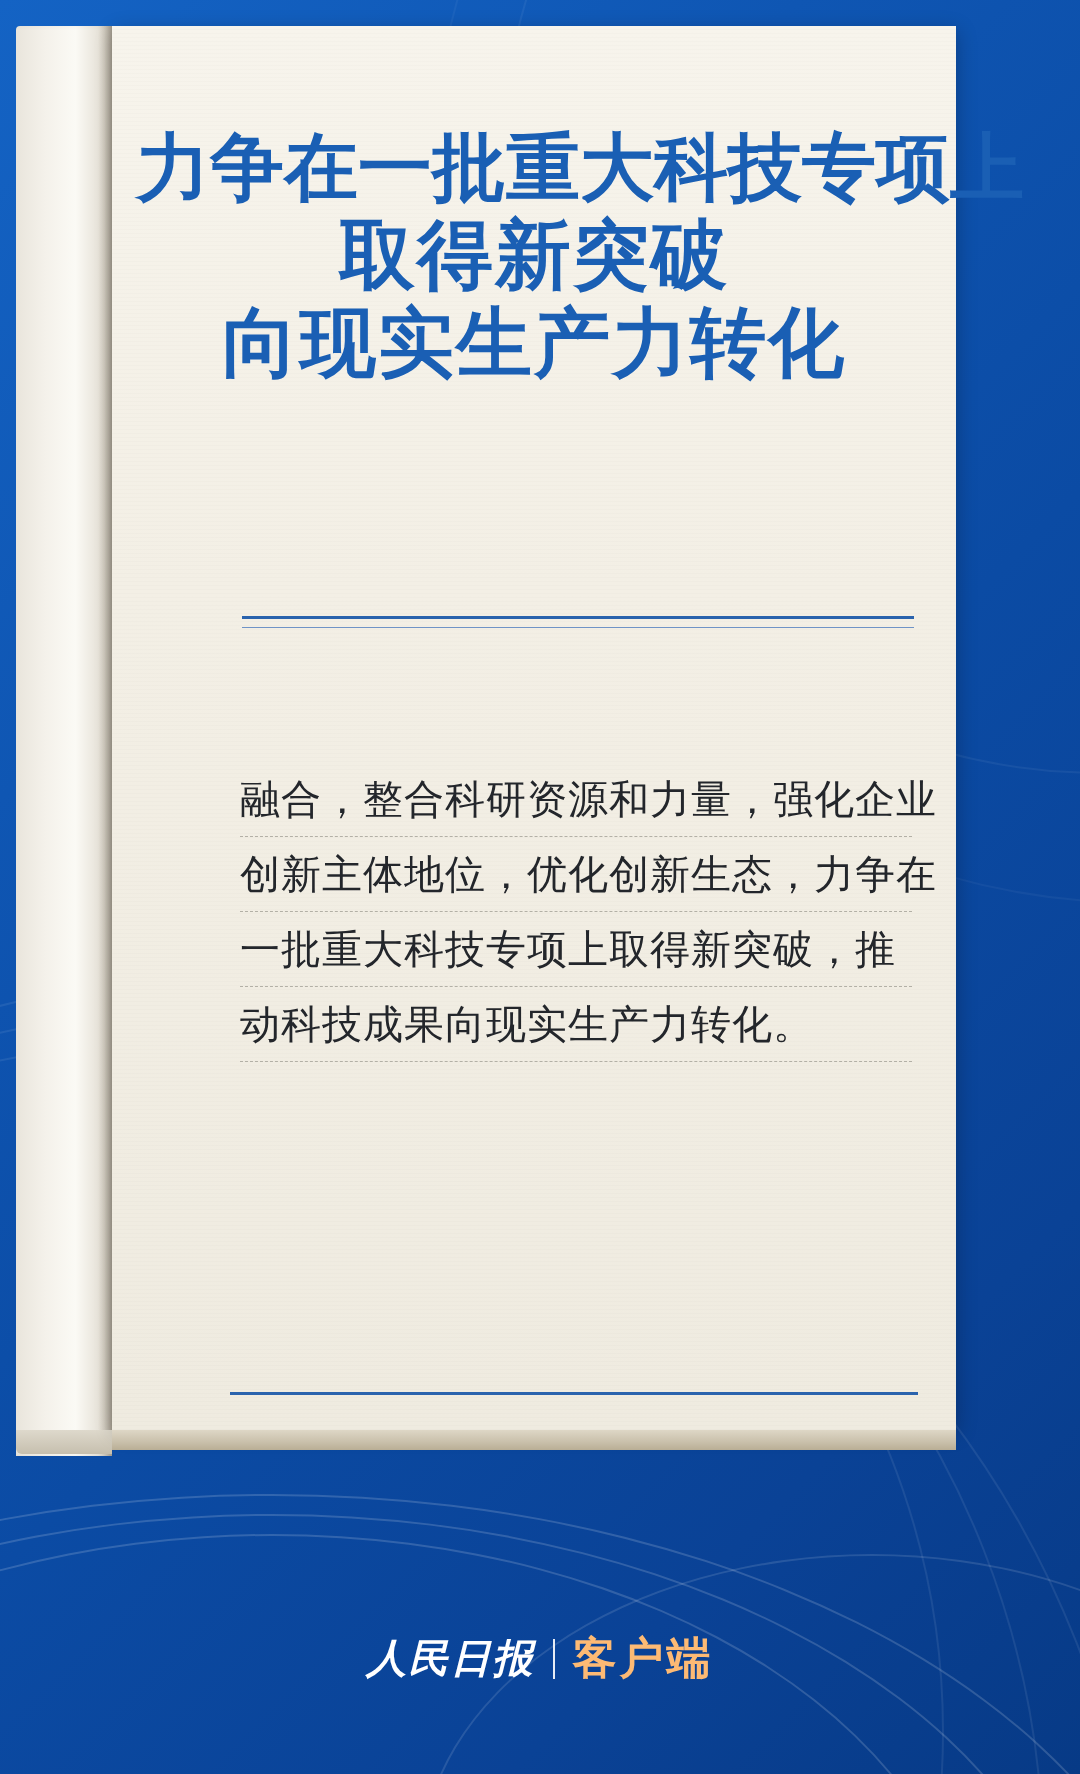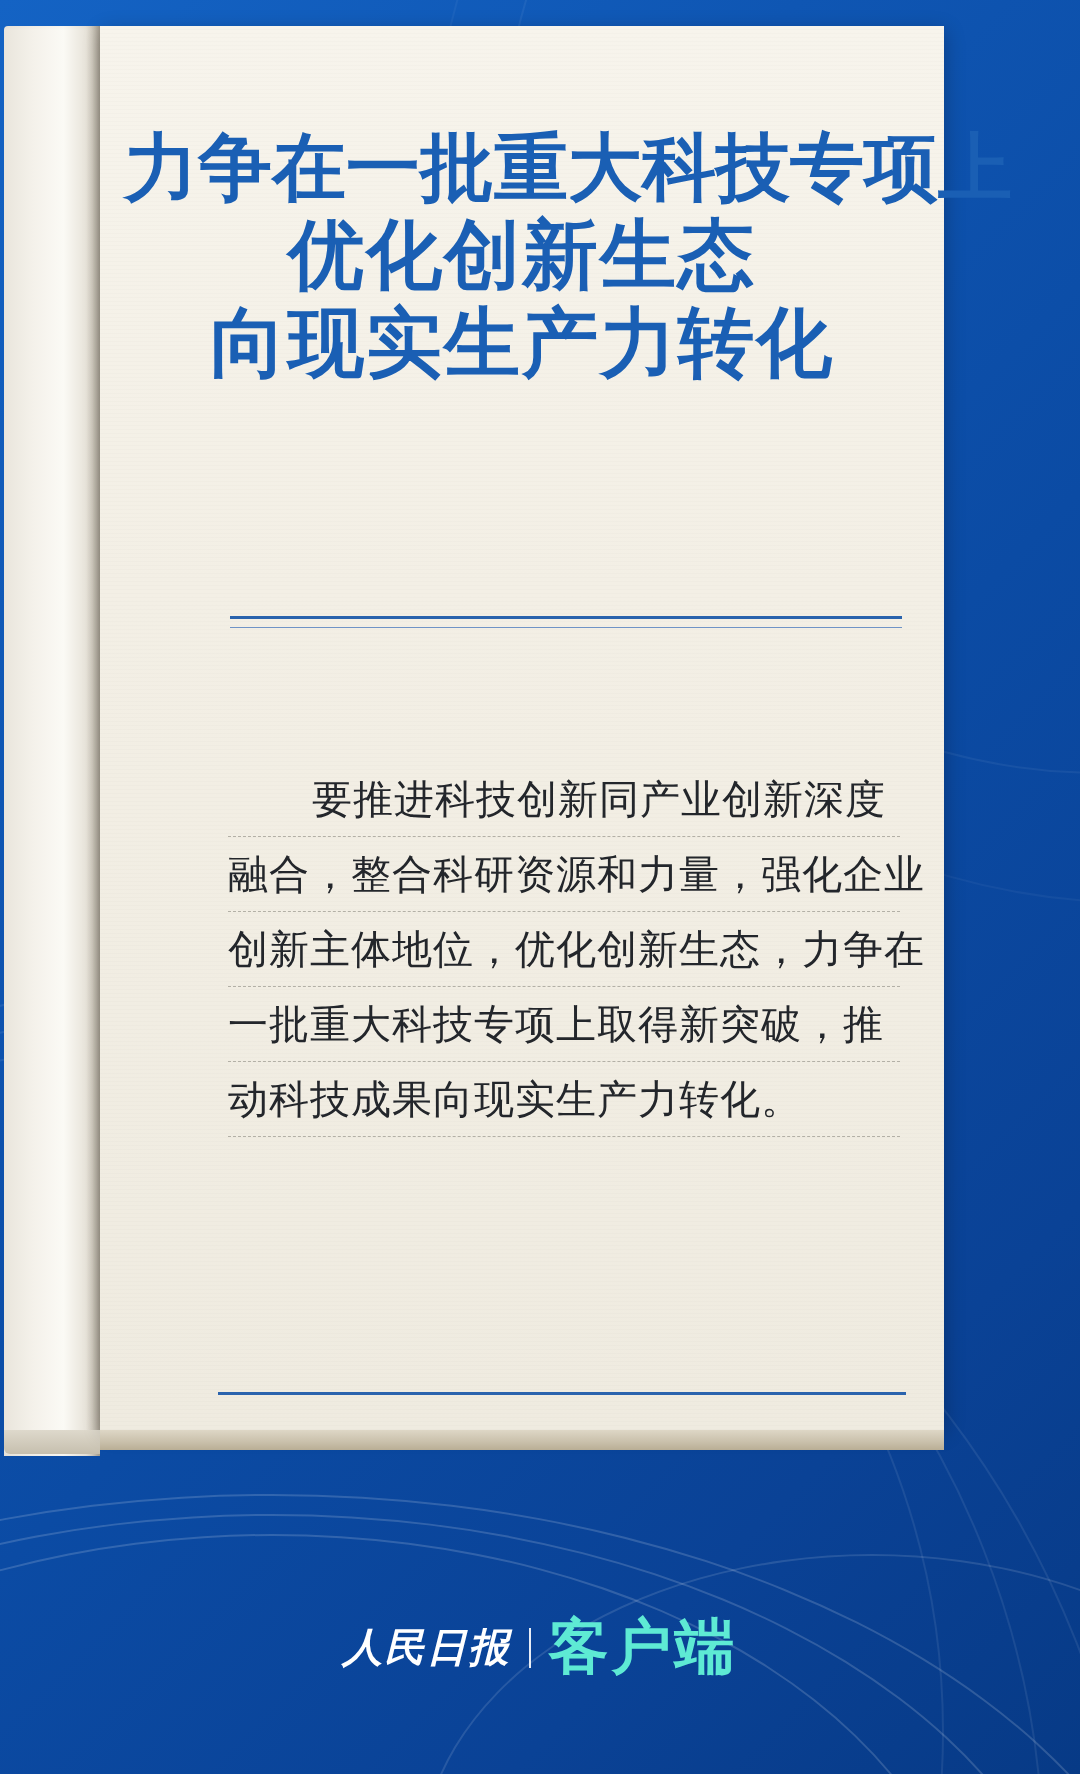--- a/index.html
+++ b/index.html
@@ -35,21 +35,21 @@
   }
   .arc.a1 { width: 1500px; height: 1500px; left: -560px; top: 980px; }
   .arc.a2 { width: 1700px; height: 1700px; left: -660px; top: 1010px; }
   .arc.a3 { width: 1900px; height: 1900px; left: -760px; top: 1040px; }
   .arc.a4 { width: 1200px; height: 1200px; left: 500px; top: -430px; border-color: rgba(255,255,255,0.10); }
   .arc.a5 { width: 1420px; height: 1420px; left: 430px; top: -520px; border-color: rgba(255,255,255,0.08); }
 
   
   .paper-wrap {
     position: absolute;
-    left: 4px;
+    left: 16px;
     top: 26px;
     width: 940px;
     height: 1430px;
   }
   
   .page-curl {
     position: absolute;
     left: 0;
     top: 0;
     width: 96px;
@@ -213,22 +213,22 @@
   }
   .brand-divider {
     width: 2px;
     height: 40px;
     background: #ffffff;
     opacity: 0.9;
   }
   .brand-name {
     font-family: "DejaVu Sans", "Liberation Sans", sans-serif;
     font-weight: bold;
-    font-size: 60px;
-    color: #5eead4;
+    font-size: 44px;
+    color: #fdba74;
     letter-spacing: 3px;
   }
 </style>
 </head>
 <body>
 
 <div class="bg">
   <div class="bg-swoosh">
     <div class="arc a1"></div>
     <div class="arc a2"></div>
@@ -238,28 +238,27 @@
   </div>
 </div>
 
 <div class="paper-wrap">
   <div class="page-curl"></div>
   <div class="page-curl-bottom"></div>
   <div class="paper">
 
     <div class="title-block">
       <div class="title-line l1">力争在一批重大科技专项上</div>
-      <div class="title-line">优化创新生态</div>
+      <div class="title-line">取得新突破</div>
       <div class="title-line">向现实生产力转化</div>
     </div>
 
     <div class="title-rule"></div>
 
     <div class="body-block">
-      <div class="body-line first">要推进科技创新同产业创新深度</div>
       <div class="body-line">融合，整合科研资源和力量，强化企业</div>
       <div class="body-line">创新主体地位，优化创新生态，力争在</div>
       <div class="body-line">一批重大科技专项上取得新突破，推</div>
       <div class="body-line">动科技成果向现实生产力转化。</div>
     </div>
 
     <div class="attrib-rule"></div>
 
   </div>
   <div class="paper-bottom-edge"></div>

